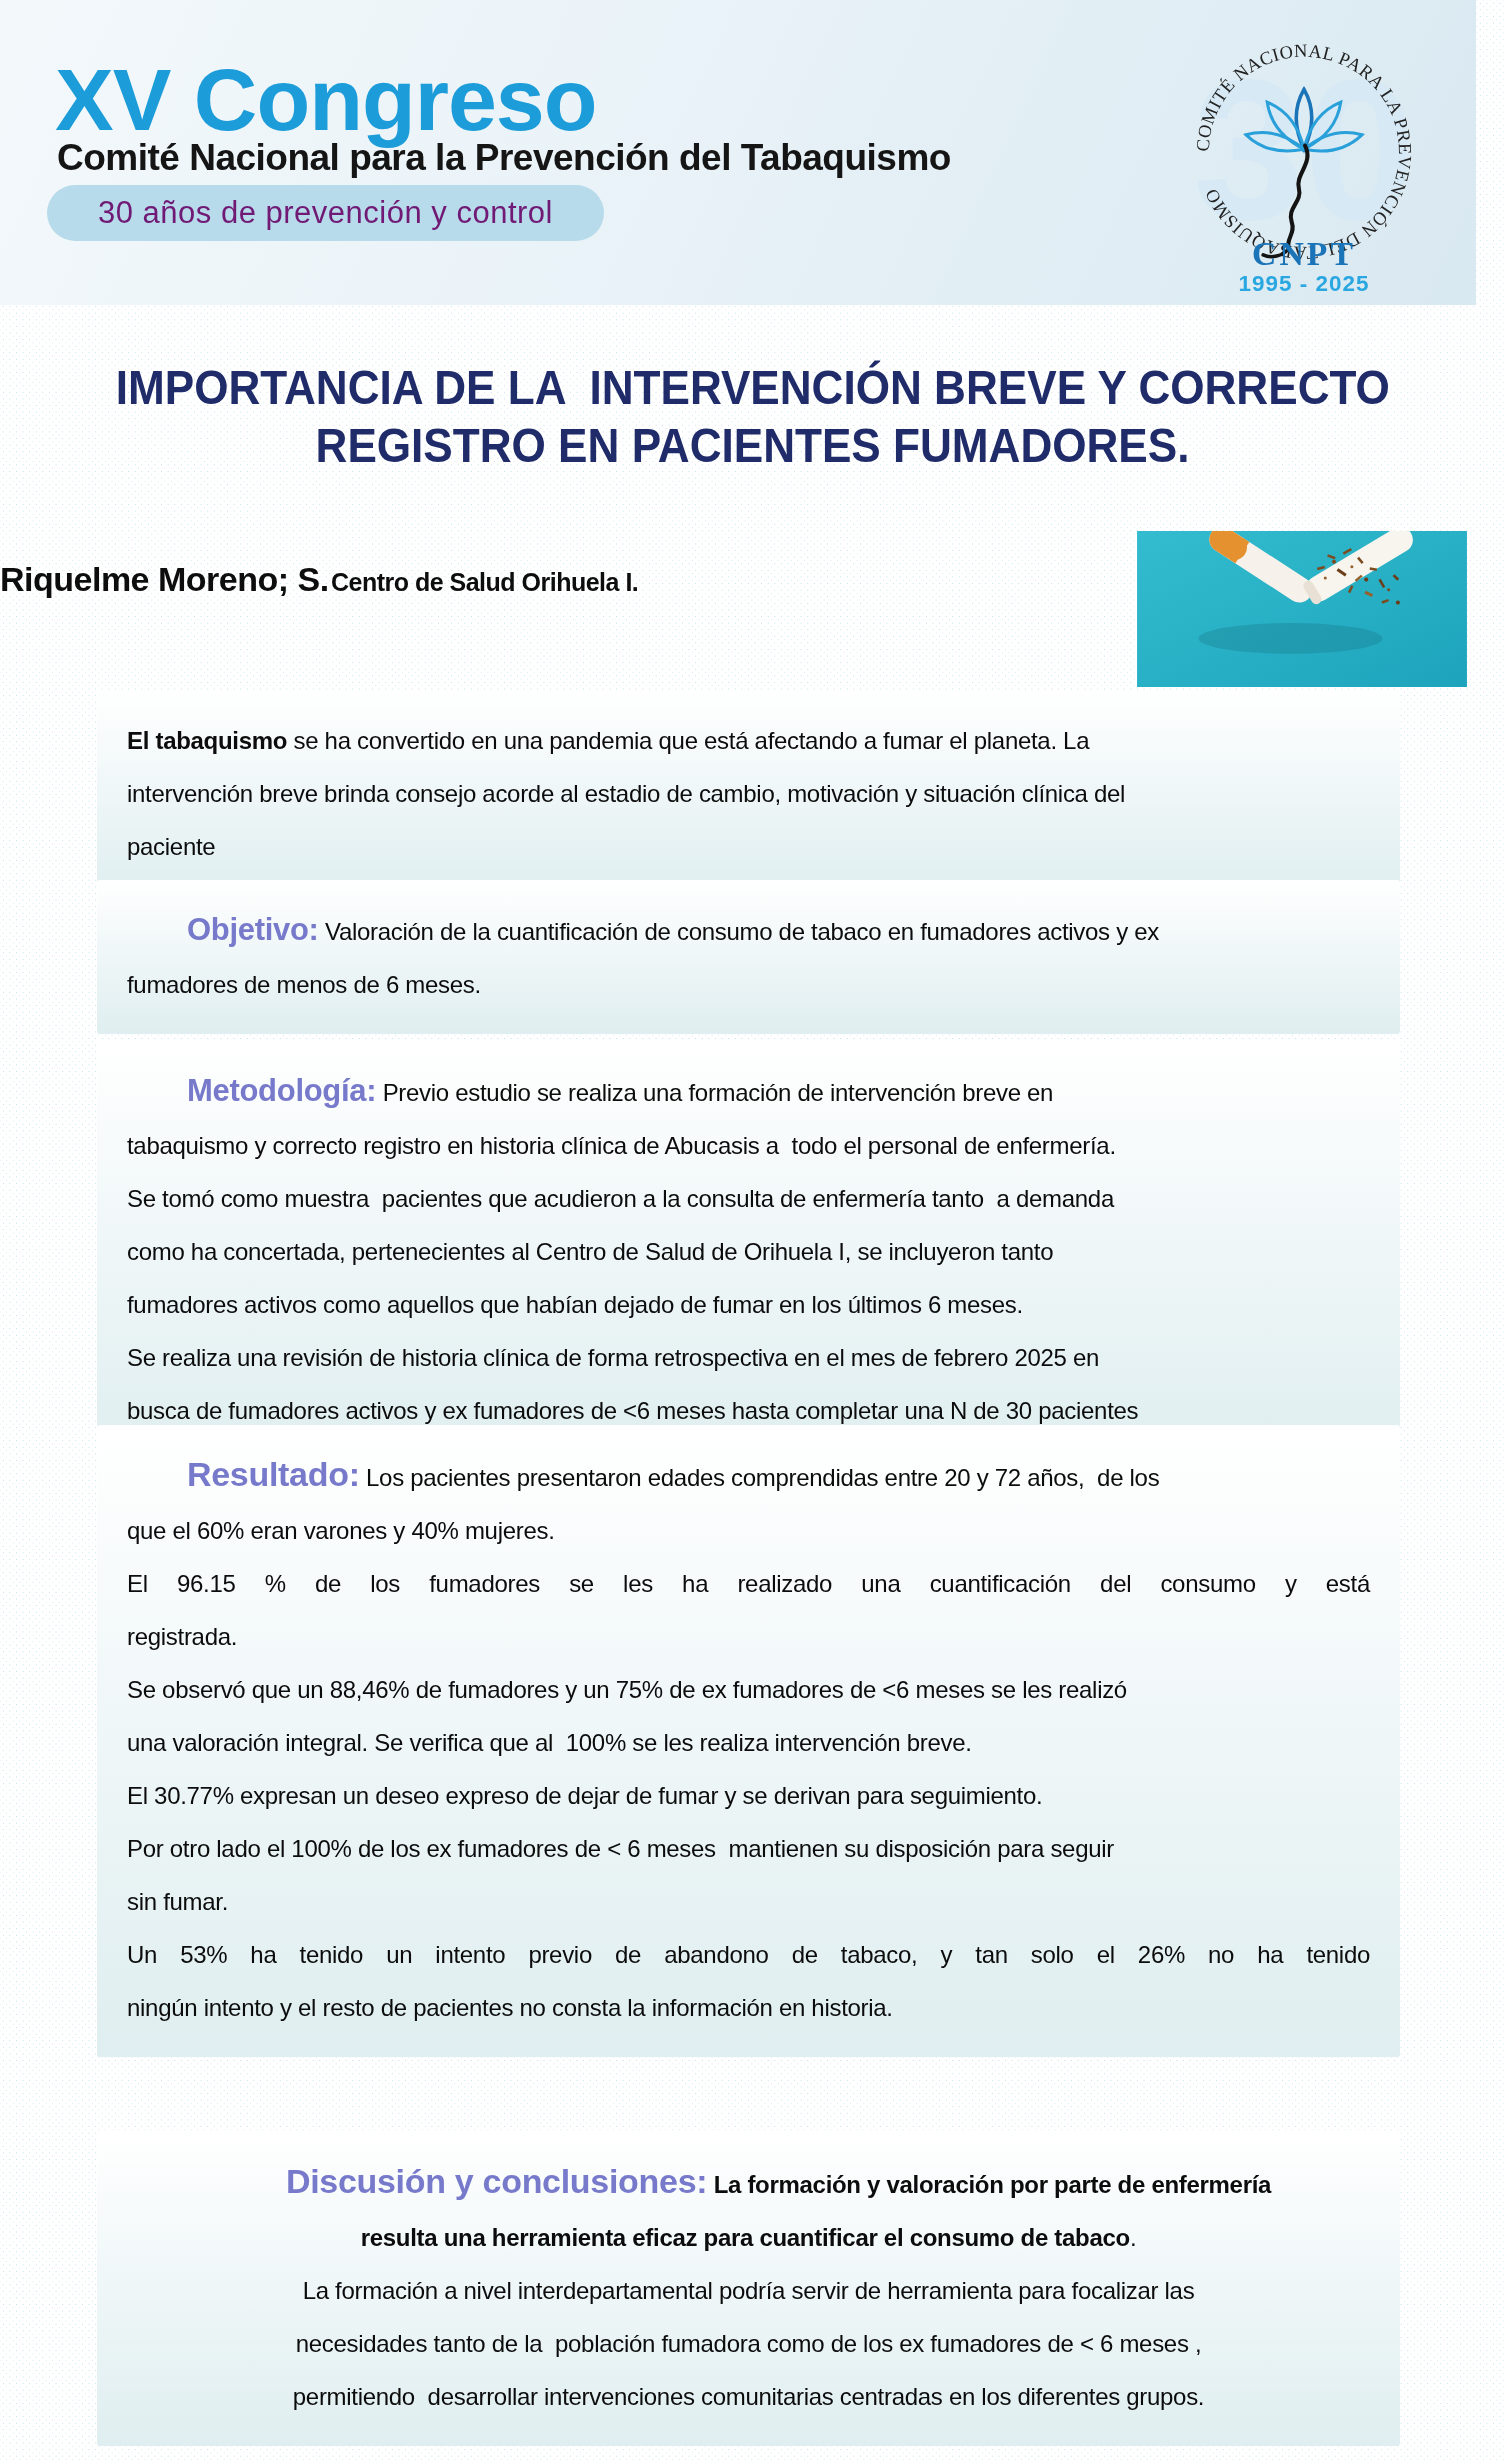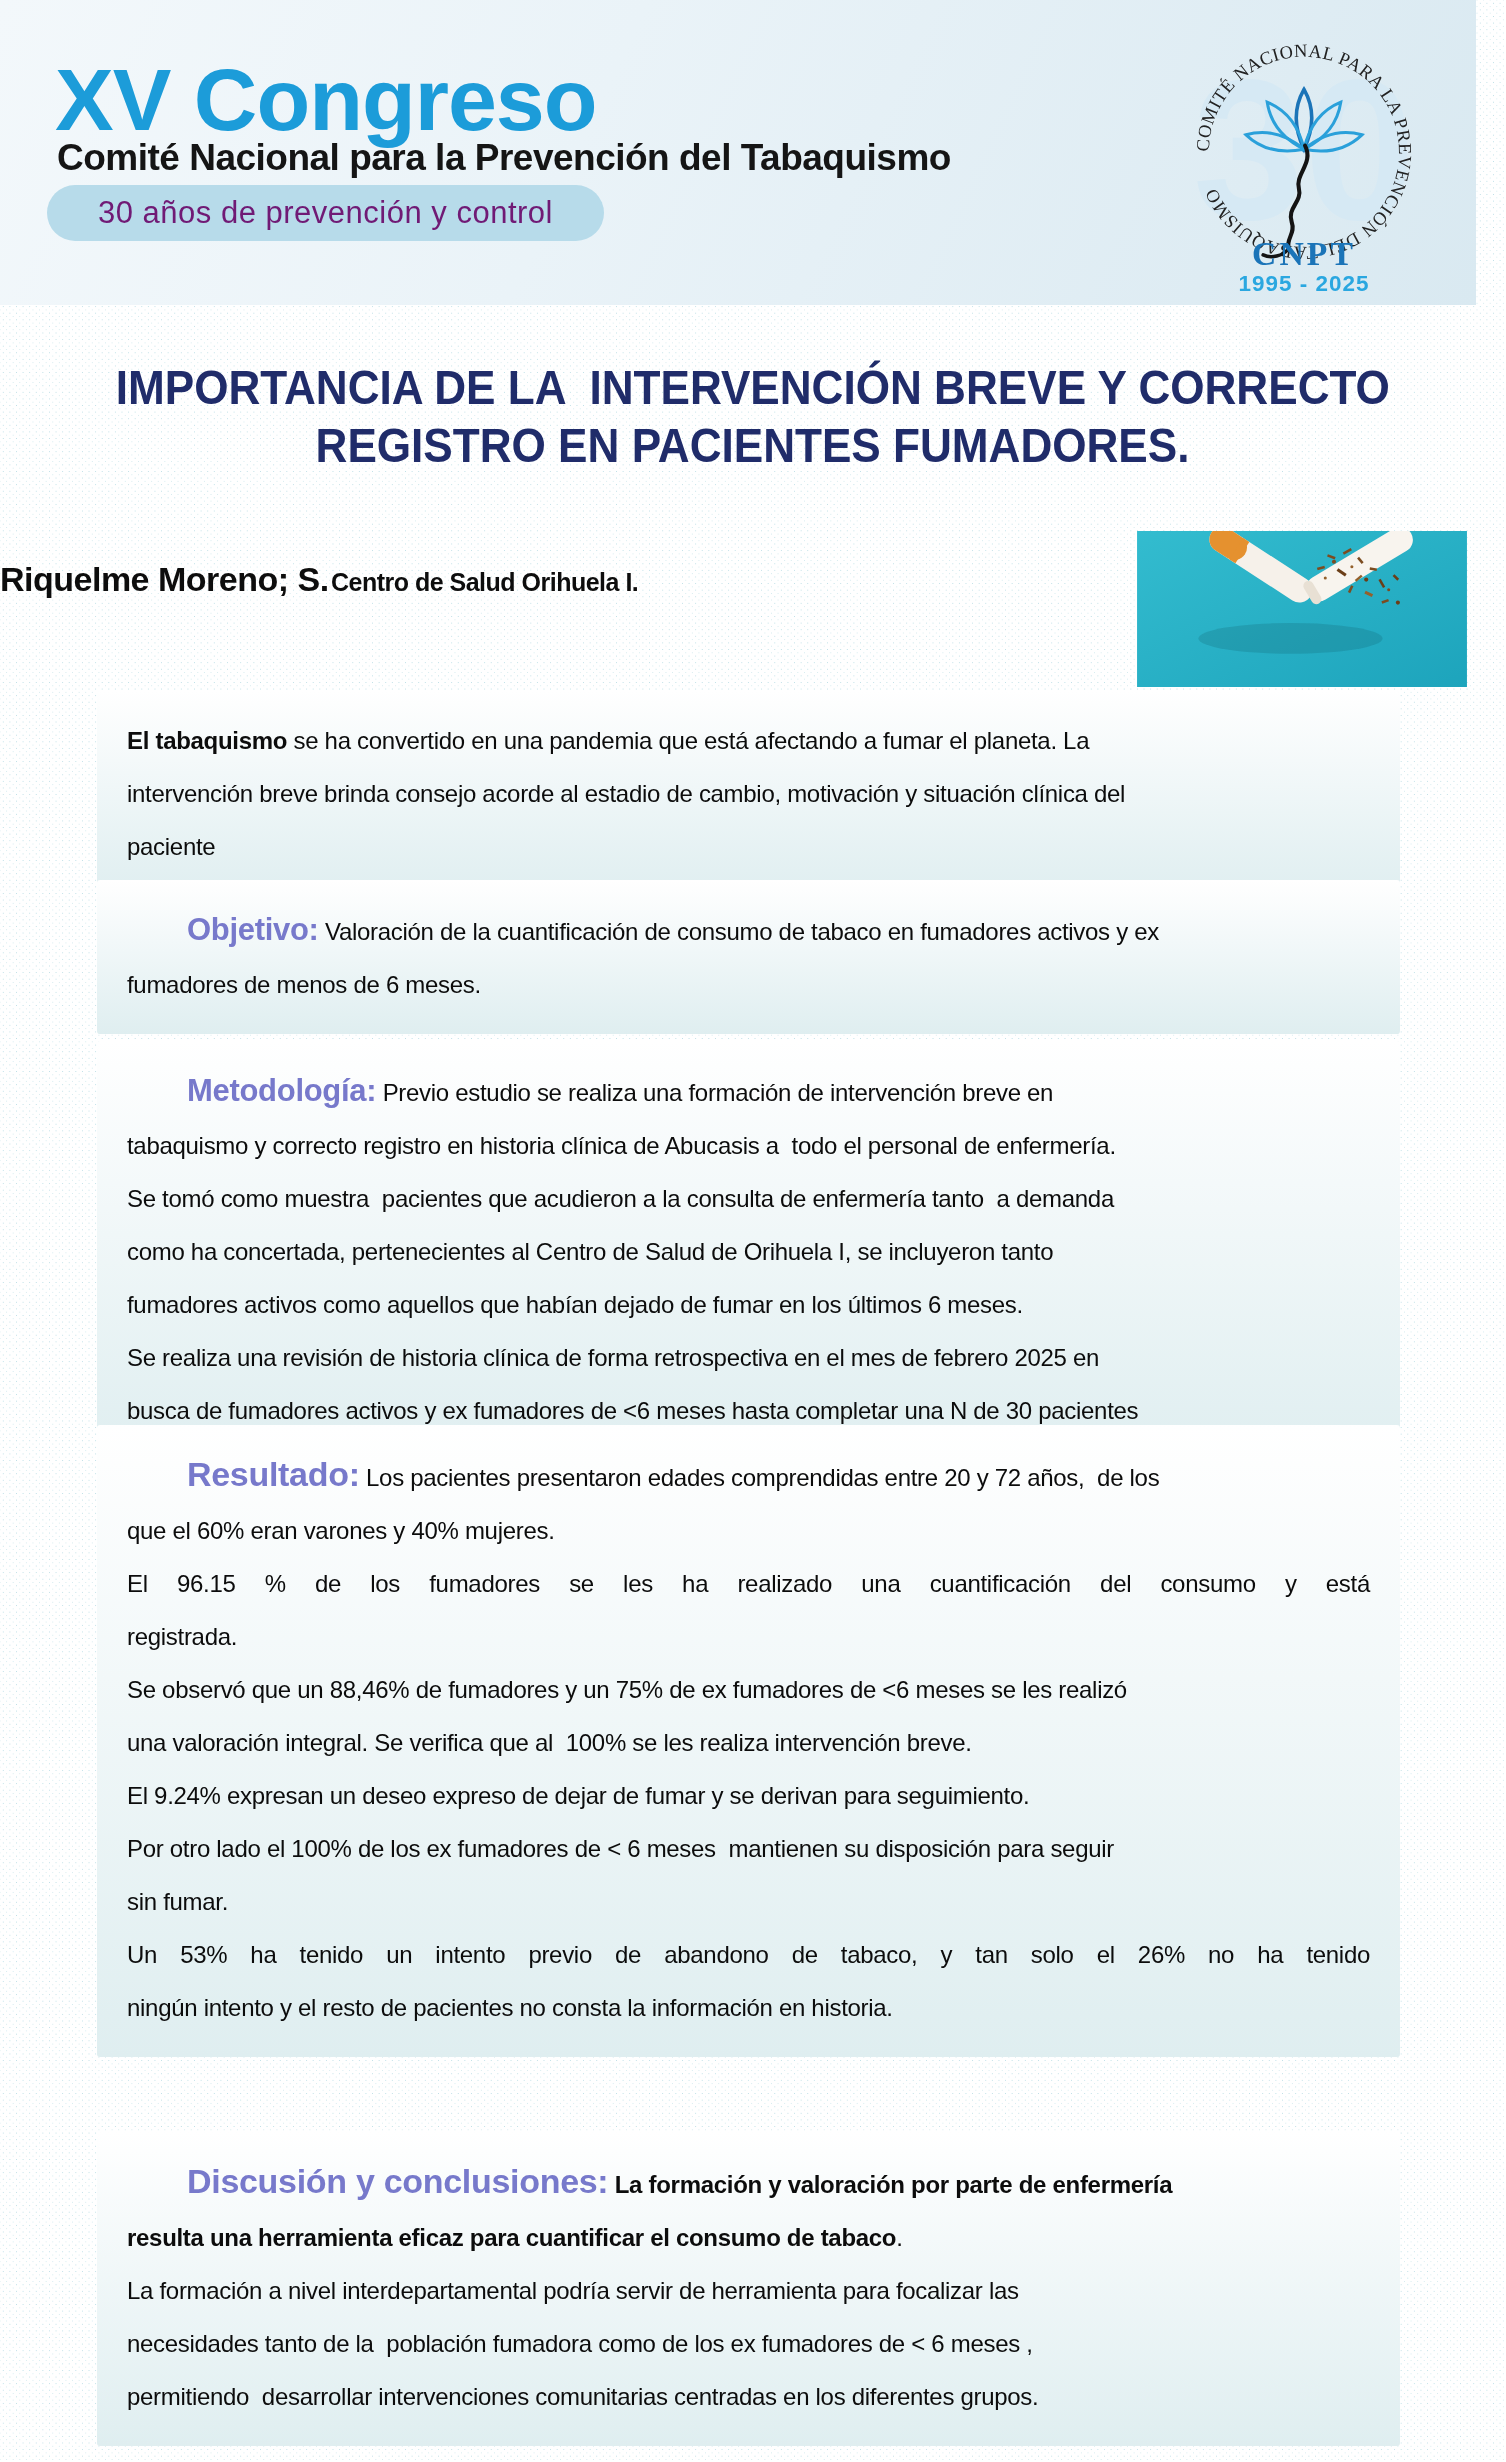--- a/index.html
+++ b/index.html
@@ -48,21 +48,21 @@
   
   .panel{
     position:absolute;left:97px;width:1303px;box-sizing:border-box;
     padding:22.5px 30px 23.5px 30px;border-radius:3.1px;
     background:linear-gradient(180deg,#ffffff 0%,#f2f8f9 40%,#dfeef0 100%);
   }
   .panel-intro{top:691px;}
   .panel-objetivo{top:880px;}
   .panel-metodologia{top:1041px;}
   .panel-resultado{top:1425px;}
-  .panel-discusion{top:2132px;}
+  .panel-discusion{top:2132px;text-align:center;}
   .tline{
     white-space:pre-wrap;font-size:24px;line-height:53px;
     letter-spacing:-0.3px;color:#0c0c0c;
   }
   .tline .hdr{color:#7779cb;font-weight:bold;font-size:31px;}
   .tline .hdr.lg{font-size:34px;}
   .tline .b{font-weight:bold;}
   .ind{text-indent:60px;}
   .just{white-space:normal;text-align:justify;text-align-last:justify;}
 </style>
@@ -172,21 +172,21 @@
       <div class="tline"><span>Se realiza una revisión de historia clínica de forma retrospectiva en el mes de febrero 2025 en</span></div>
       <div class="tline"><span>busca de fumadores activos y ex fumadores de &lt;6 meses hasta completar una N de 30 pacientes</span></div>
     </div>
   <div class="panel panel-resultado">
       <div class="tline ind"><span class="hdr lg">Resultado:</span><span> Los pacientes presentaron edades comprendidas entre 20 y 72 años,  de los</span></div>
       <div class="tline"><span>que el 60% eran varones y 40% mujeres.</span></div>
       <div class="tline just"><span>El 96.15 % de los fumadores  se les ha realizado una cuantificación del consumo y está</span></div>
       <div class="tline"><span>registrada.</span></div>
       <div class="tline"><span>Se observó que un 88,46% de fumadores y un 75% de ex fumadores de &lt;6 meses se les realizó</span></div>
       <div class="tline"><span>una valoración integral. Se verifica que al  100% se les realiza intervención breve.</span></div>
-      <div class="tline"><span>El 9.24% expresan un deseo expreso de dejar de fumar y se derivan para seguimiento.</span></div>
+      <div class="tline"><span>El 30.77% expresan un deseo expreso de dejar de fumar y se derivan para seguimiento.</span></div>
       <div class="tline"><span>Por otro lado el 100% de los ex fumadores de &lt; 6 meses  mantienen su disposición para seguir</span></div>
       <div class="tline"><span>sin fumar.</span></div>
       <div class="tline just"><span>Un 53% ha tenido un intento previo de abandono de tabaco, y tan solo el  26% no ha tenido</span></div>
       <div class="tline"><span>ningún intento y el resto de pacientes no consta la información en historia.</span></div>
     </div>
   <div class="panel panel-discusion">
       <div class="tline ind"><span class="hdr lg">Discusión y conclusiones:</span><span class="b"> La formación y valoración por parte de enfermería</span></div>
       <div class="tline"><span class="b">resulta una herramienta eficaz para cuantificar el consumo de tabaco</span><span>.</span></div>
       <div class="tline"><span>La formación a nivel interdepartamental podría servir de herramienta para focalizar las</span></div>
       <div class="tline"><span>necesidades tanto de la  población fumadora como de los ex fumadores de &lt; 6 meses ,</span></div>

